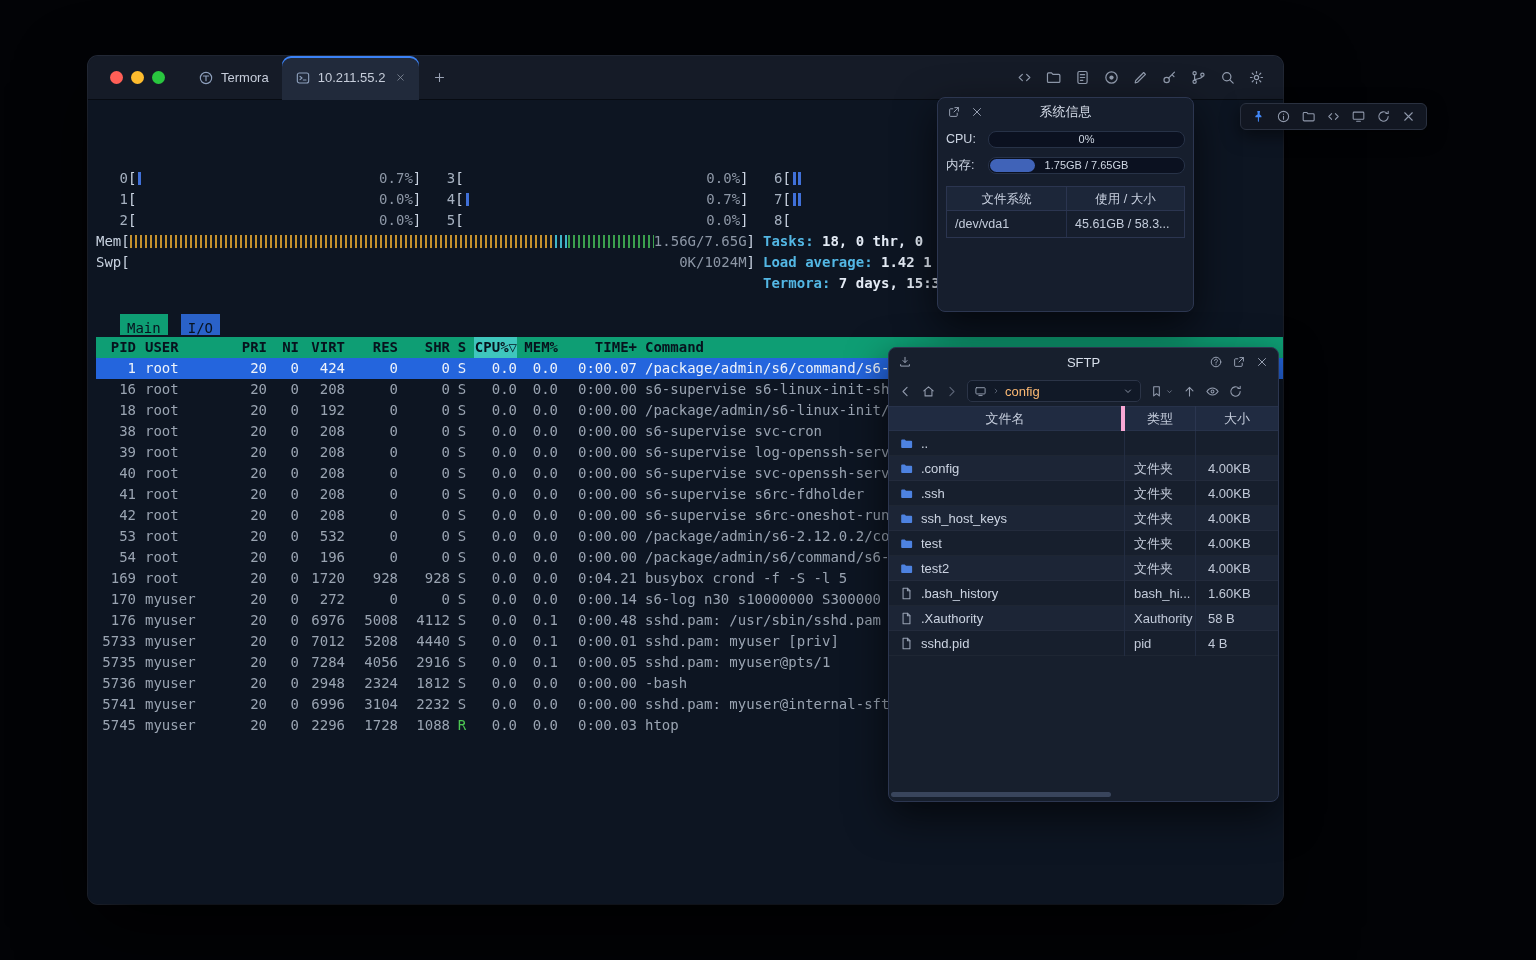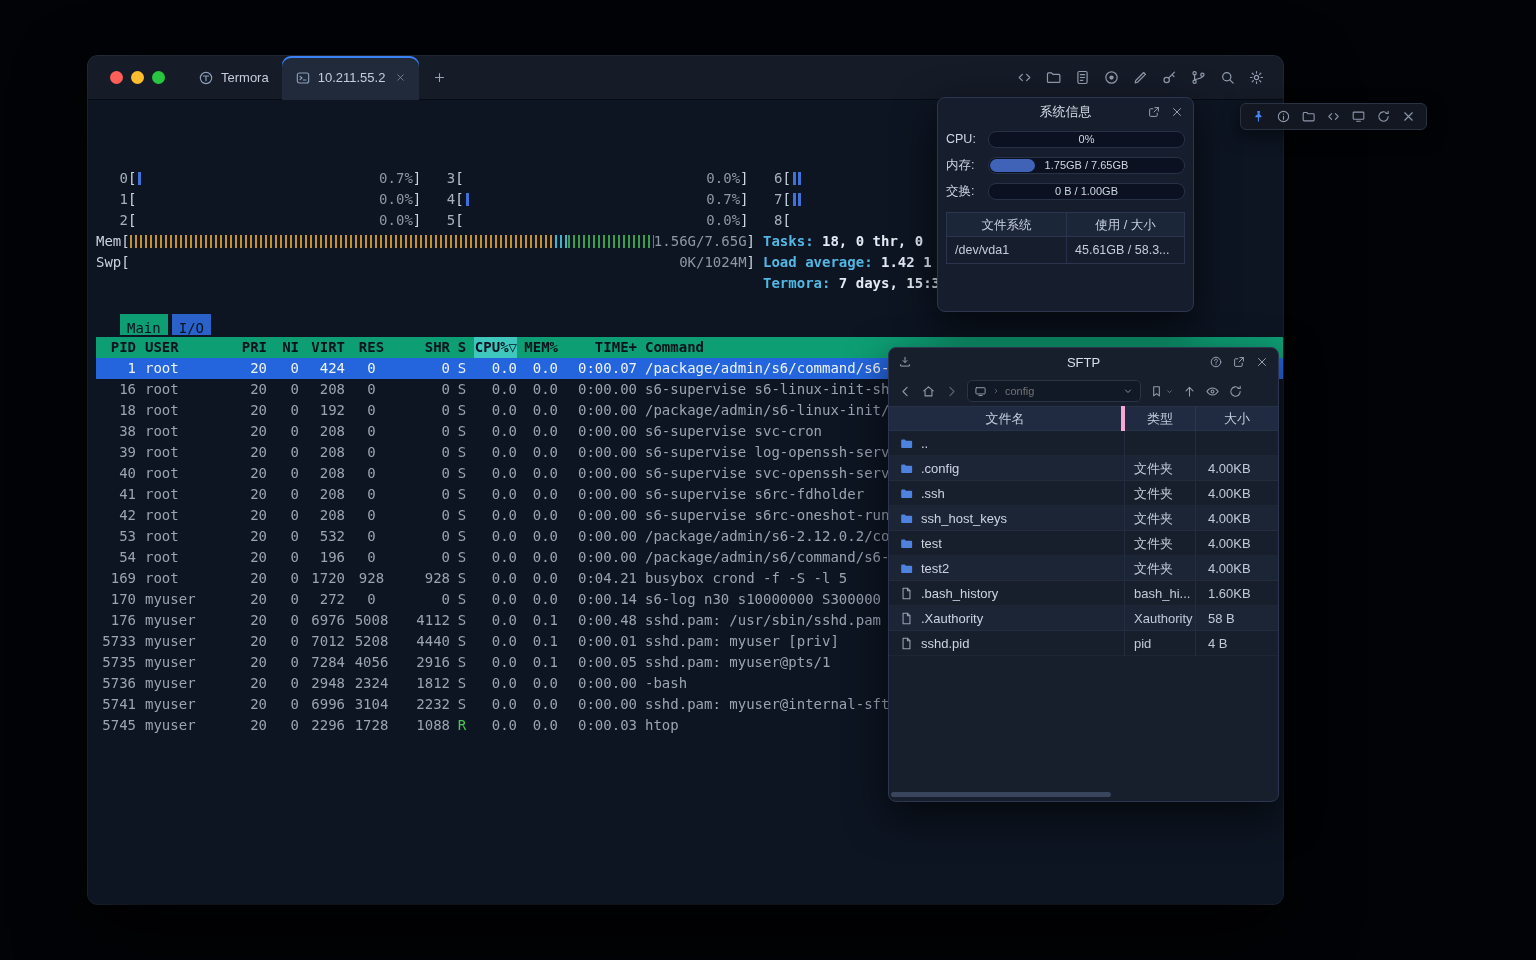--- a/index.html
+++ b/index.html
@@ -55,48 +55,48 @@
   .mlabel{color:#c9d3e1}
   .hbar{flex:1;position:relative;height:100%;display:flex;align-items:center;overflow:hidden}
   .seg{height:13px;flex:none;background:repeating-linear-gradient(90deg,var(--c) 0 2px,transparent 2px 5px)}
   .hval{position:absolute;right:0;color:#8d97a6}
   .tline{position:absolute;height:21px;white-space:pre;overflow:hidden;width:650px}
   .tl{color:var(--cyan-label);font-weight:bold}
   .tv{color:#e3eaf4;font-weight:bold}
   .htabs{position:absolute;left:32px;top:214px;height:22px;display:flex}
   .htab{display:inline-block;padding:4px 7px;height:21px;line-height:21px}
   .htab.main{background:var(--hdr-green);color:#07131f}
-  .htab.io{background:#2a62c9;color:#07131f;margin-left:4px}
+  .htab.io{background:#2a62c9;color:#07131f;margin-left:13px}
   .phdr{position:absolute;left:8px;top:237px;width:1325px;height:21px;display:flex;line-height:21px;
     background:var(--hdr-green);color:#07121d;font-weight:700;white-space:pre}
   .phdr .sorted{background:var(--sort-cyan)}
   .prows{position:absolute;left:8px;top:258px;width:1325px}
   .prow{display:flex;height:21px;line-height:21px;position:relative;white-space:pre}
   .prow.sel{background:var(--sel-blue);color:#eef3fb}
   .pc{overflow:hidden}
   .c-pid{width:40px;text-align:right;flex:none}
   .c-user{width:86px;margin-left:9px;flex:none}
   .c-pri{width:36px;text-align:right;flex:none}
   .c-ni{width:32px;text-align:right;flex:none}
   .c-virt{width:46px;text-align:right;flex:none}
-  .c-res{width:53px;text-align:center;flex:none}
+  .c-res{width:53px;text-align:right;flex:none}
   .c-shr{width:52px;text-align:right;flex:none}
   .c-st{width:24px;text-align:center;flex:none}
   .c-cpu{width:43px;text-align:right;flex:none}
   .c-mem{width:41px;text-align:right;flex:none}
   .c-time{width:79px;text-align:right;flex:none}
   .c-cmd{flex:1;margin-left:8px;text-align:left}
   .run{color:var(--accent-green)}
   .cmdov{position:absolute;left:1187px;top:0;color:var(--accent-green)}
 
   
   .panel{position:absolute;background:#161e2d;border:1px solid #2c3650;border-radius:8px;
     box-shadow:0 14px 40px rgba(0,0,0,.62);color:#cdd5e3}
   .sysinfo{left:937px;top:97px;width:257px;height:215px;z-index:30}
-  .si-title{height:28px;display:flex;align-items:center;justify-content:flex-end;gap:9px;padding:0 9px;position:relative}
+  .si-title{height:28px;display:flex;align-items:center;justify-content:flex-start;gap:9px;padding:0 9px;position:relative}
   .pt-text{position:absolute;left:0;right:0;text-align:center;font-size:13px;color:#d8dfeb;pointer-events:none}
   .pi{display:flex;color:#98a1b3}
   .pi .ic{width:14px;height:14px}
   .simrow{display:flex;align-items:center;height:26px;padding:0 8px;font-size:12.5px}
   .simlabel{width:42px;color:#ccd4e2;flex:none}
   .simbar{flex:1;height:17px;border:1px solid #273247;background:#0b1120;border-radius:8px;position:relative;overflow:hidden}
   .simfill{position:absolute;left:1px;top:1px;bottom:1px;background:#4063b8;border-radius:7px}
   .simval{position:absolute;inset:0;display:flex;align-items:center;justify-content:center;font-size:11px;color:#cfd7e3}
   .si-table{margin:8px 8px 0;border:1px solid #2b3550;font-size:12.5px}
   .si-th{display:flex;background:#1c2639;height:24px;line-height:24px;text-align:center;color:#c9d1e0;border-bottom:1px solid #2b3550}
@@ -116,21 +116,21 @@
   .sp-title{height:28px;display:flex;align-items:center;padding:0 9px;gap:9px;position:relative}
   .sp-title .grow{flex:1}
   .sp-nav{height:30px;display:flex;align-items:center;padding:0 9px;gap:8px}
   .ni{color:#929bad;display:flex;align-items:center}
   .ni .ic{width:15px;height:15px}
   .ni.dim{color:#5c6476}
   .crumb{flex:0 0 174px;height:22px;background:#111927;border:1px solid #2b3447;border-radius:5px;
     display:flex;align-items:center;padding:0 6px;gap:4px}
   .crumb .ic{width:13px;height:13px;color:#9aa3b5}
   .csep .ic{width:10px;height:10px;color:#6c7588}
-  .cpath{font-size:11px;color:#737373;flex:1}
+  .cpath{font-size:13px;color:#fdba74;flex:1}
   .cdrop{display:flex;color:#8f98ab}
   .tiny{width:9px !important;height:9px !important;margin-left:1px}
   .sp-head{display:flex;height:25px;align-items:center;background:#202b41;border-top:1px solid #27324a;
     border-bottom:1px solid #27324a;font-size:13px;color:#c6cedd}
   .shc{text-align:center;line-height:25px;height:25px}
   .shc.n{flex:0 0 236px;border-right:4px solid #f9a8d4}
   .shc.t{flex:0 0 71px;border-right:1px solid #2b3650}
   .shc.s{flex:1}
   .frow{display:flex;height:25px;align-items:center;font-size:13px;color:#ccd4e2;border-bottom:1px solid rgba(255,255,255,.03)}
   .frow:nth-child(even){background:#1c2536}
@@ -514,27 +514,20 @@
           <span class="simbar">
             <span class="simfill" style="width:0%"></span>
             <span class="simval">0%</span>
           </span>
         </div>
         <div class="simrow">
           <span class="simlabel">内存:</span>
           <span class="simbar">
             <span class="simfill" style="width:23%"></span>
             <span class="simval">1.75GB / 7.65GB</span>
-          </span>
-        </div>
-        <div class="simrow">
-          <span class="simlabel">交换:</span>
-          <span class="simbar">
-            <span class="simfill" style="width:0%"></span>
-            <span class="simval">0 B / 1.00GB</span>
           </span>
         </div>
       </div>
     <div class="si-table">
       <div class="si-th">
         <span class="a">文件系统</span>
         <span class="b">使用 / 大小</span>
       </div>
       <div class="si-tr">
         <span class="a">/dev/vda1</span>

